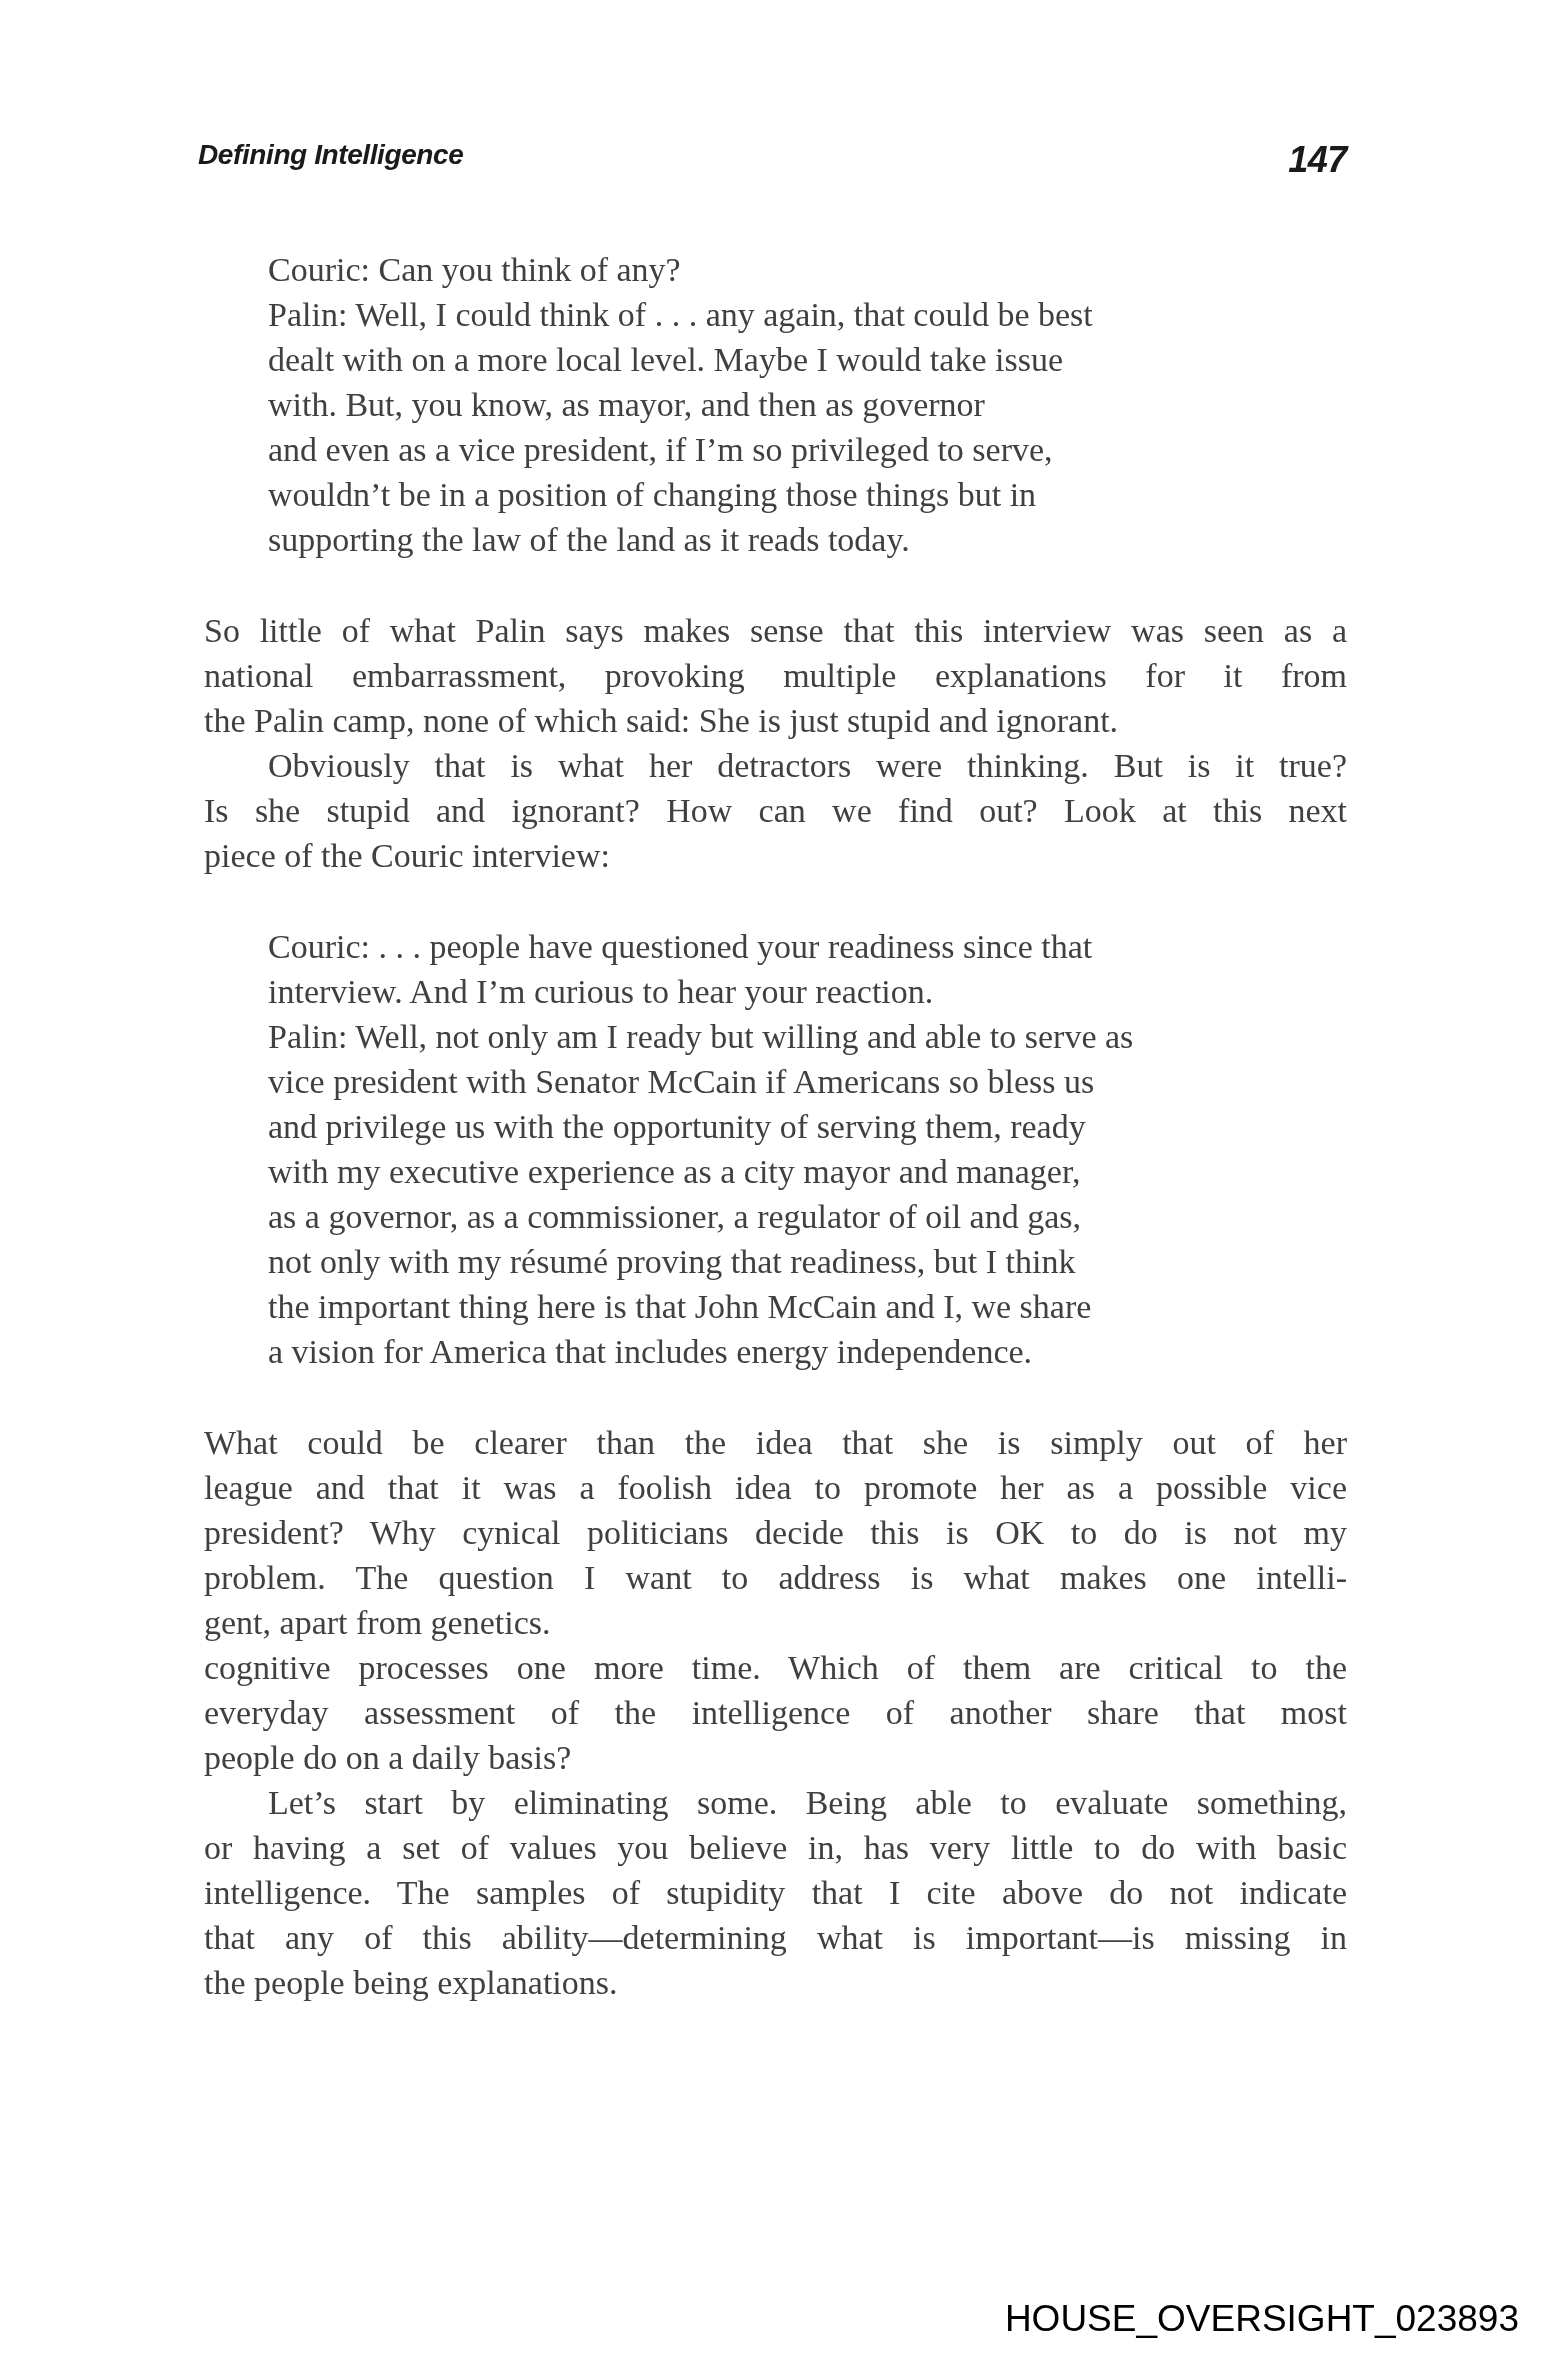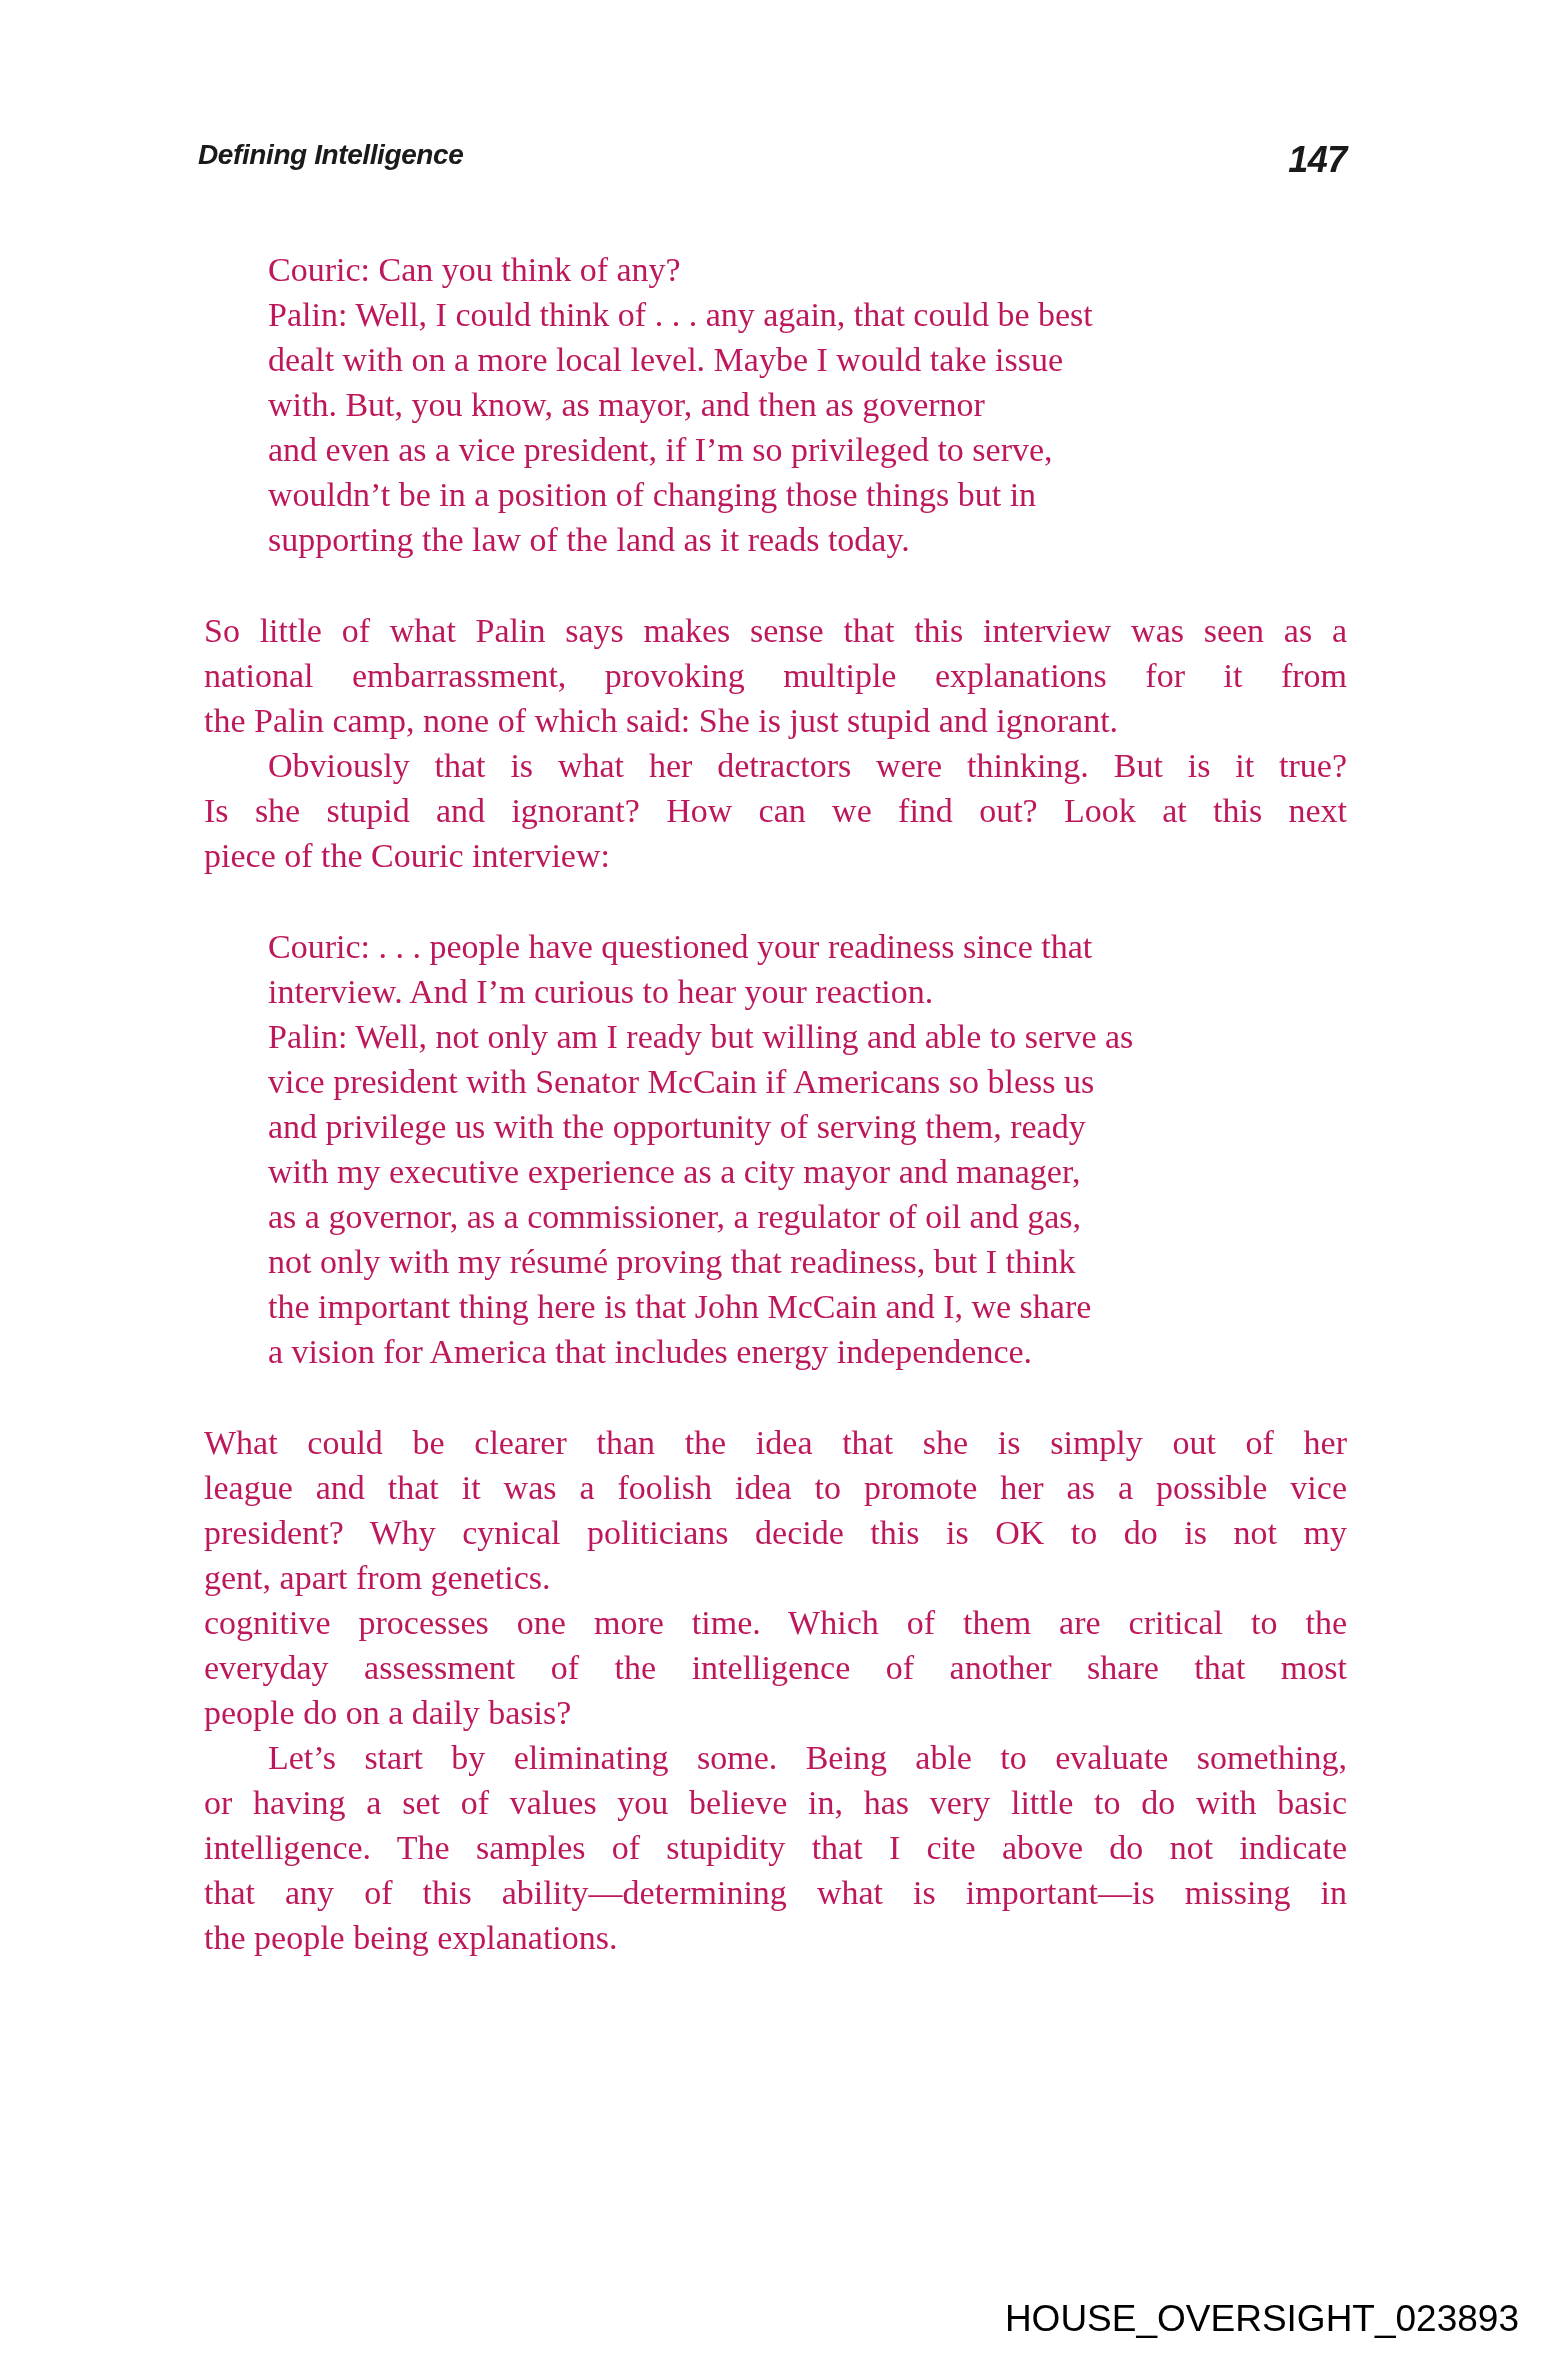--- a/index.html
+++ b/index.html
@@ -45,21 +45,21 @@
       font-size: 36px;
     }
     .body-text {
       position: absolute;
       left: 204px;
       top: 247px;
       width: 1143px;
       font-family: "Liberation Serif", serif;
       font-size: 34px;
       line-height: 45px;
-      color: #be185d;
+      color: #404040;
     }
     .dialogue {
       margin: 0;
       padding-left: 64px;
     }
     .dialogue .turn {
       margin: 0;
       padding-left: 64px;
       text-indent: -64px;
       text-align: left;
@@ -148,20 +148,21 @@
       </p>
     </div>
 
     <div class="gap-after-dialogue"></div>
 
     <div class="prose">
       <p>
         <span class="ln just">What could be clearer than the idea that she is simply out of her</span>
         <span class="ln just">league and that it was a foolish idea to promote her as a possible vice</span>
         <span class="ln just">president? Why cynical politicians decide this is OK to do is not my</span>
+        <span class="ln just">problem. The question I want to address is what makes one intelli-</span>
         <span class="ln">gent, apart from genetics.</span>
       </p>
       <p>
         <span class="ln just">cognitive processes one more time. Which of them are critical to the</span>
         <span class="ln just">everyday assessment of the intelligence of another share that most</span>
         <span class="ln">people do on a daily basis?</span>
       </p>
       <p>
         <span class="ln just" style="padding-left:64px">Let’s start by eliminating some. Being able to evaluate something,</span>
         <span class="ln just">or having a set of values you believe in, has very little to do with basic</span>

